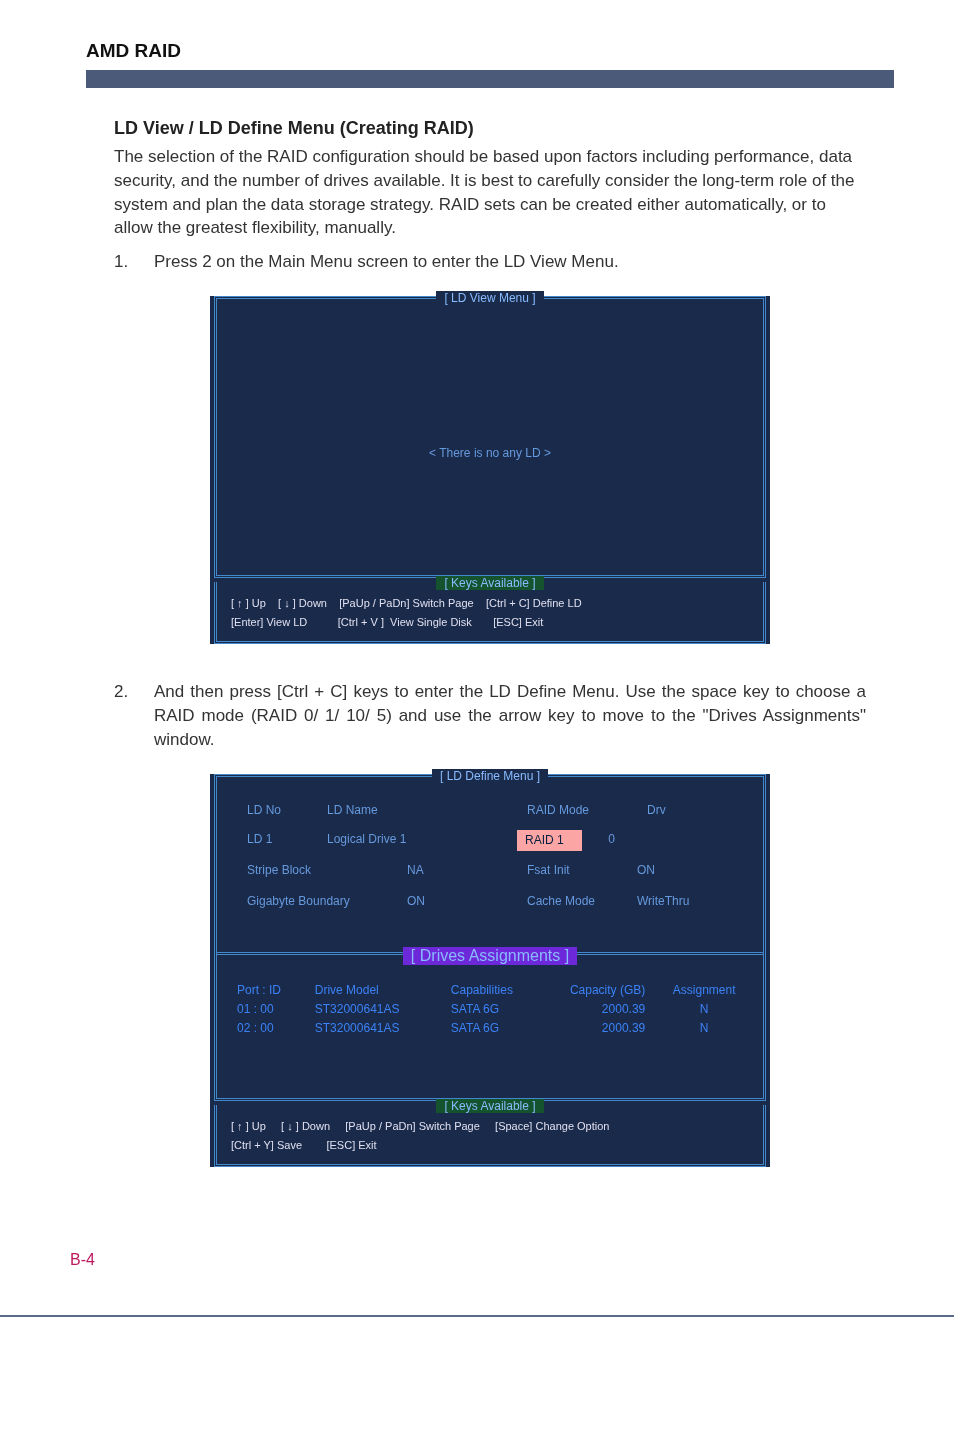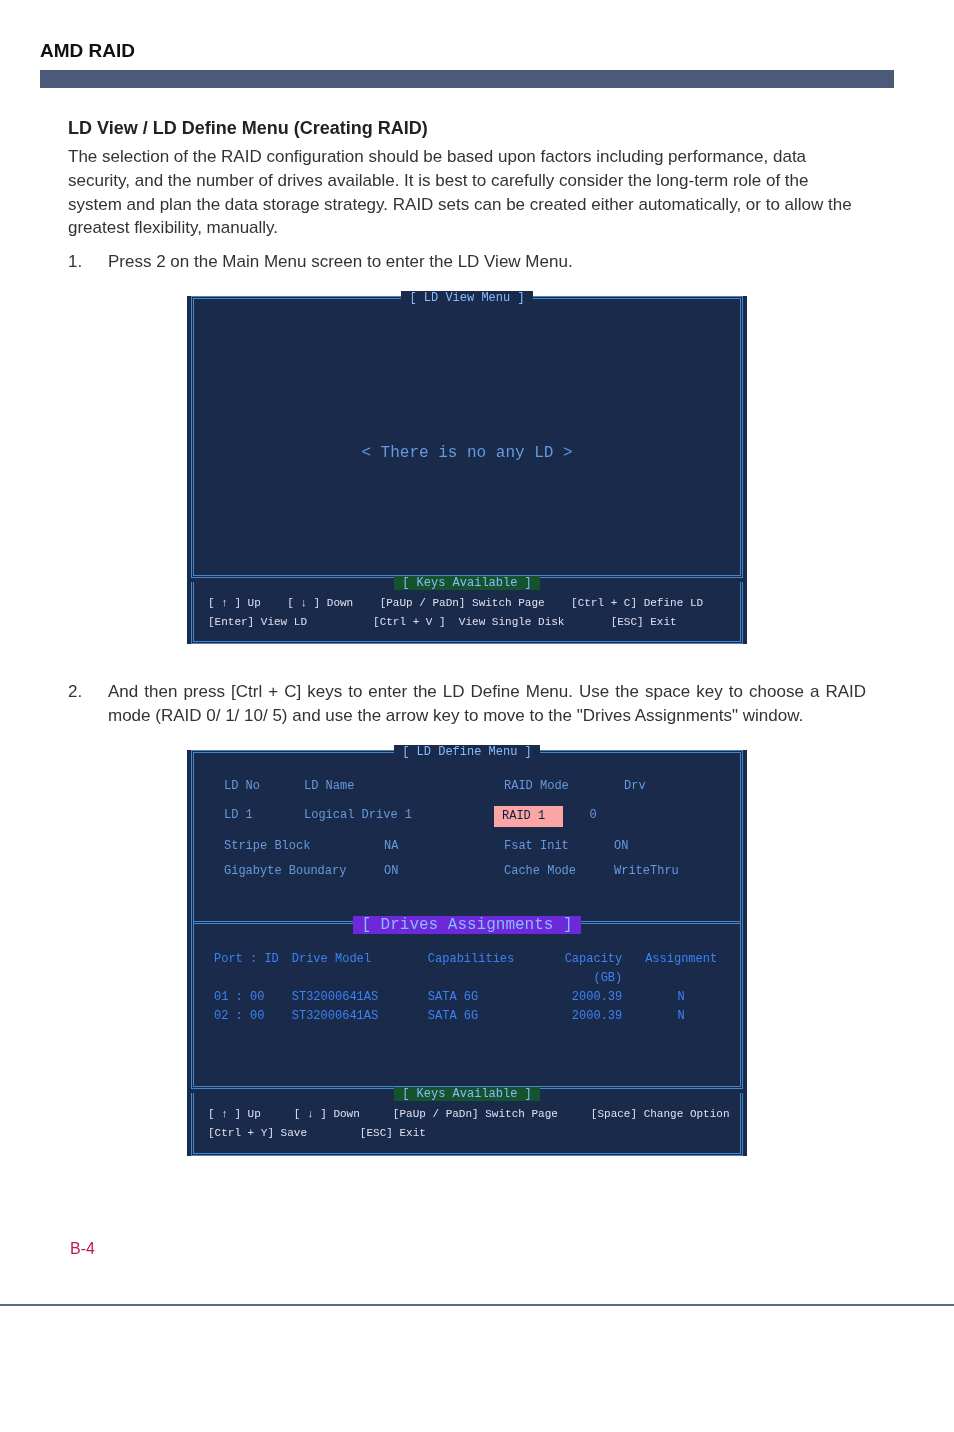--- a/index.html
+++ b/index.html
@@ -1,31 +1,31 @@
 <!DOCTYPE html>
 <html><head>
 <meta charset="utf-8">
 <style>
   * { margin:0; padding:0; box-sizing:border-box; }
   body { font-family: Arial, Helvetica, sans-serif; background:#fff; width:954px; }
-  .page { padding:40px 60px 20px 40px; }
+  .page { padding:40px 60px 20px 86px; }
   .doc-title { font-size:19px; font-weight:bold; color:#111; margin-bottom:8px; }
   .hr-bar { height:18px; background:#4a5a78; width:100%; margin-bottom:30px; }
   .content { padding:0 28px; }
   .sect-title { font-size:18px; font-weight:bold; color:#222; margin-bottom:6px; }
   .para { font-size:17px; line-height:1.4; color:#333; margin-bottom:10px; }
   .li { font-size:17px; line-height:1.4; color:#333; display:flex; gap:18px; margin-bottom:22px; }
   .li .num { min-width:22px; }
   .li .txt { flex:1; text-align:justify; }
-  .bios { width:560px; margin:0 auto 36px auto; background:#1a2a4a; position:relative; font-family:Liberation Mono, monospace; }
+  .bios { width:560px; margin:0 auto 36px auto; background:#1a2a4a; position:relative; font-family:Liberation Sans, sans-serif; }
   .bios-inner { border:3px double #4488cc; margin:4px; }
   .bios-title { text-align:center; color:#88bbff; font-size:12px; background:#1a2a4a; width:fit-content; margin:-8px auto 0 auto; padding:0 8px; }
   .bios-top { height:270px; position:relative; }
   .bios-top.short { height:auto; padding:18px 30px 24px 30px; }
-  .bios-nold { color:#6699dd; font-size:16px; position:absolute; left:50%; top:55%; transform:translate(-50%,-50%); }
+  .bios-nold { color:#6699dd; font-size:12px; position:absolute; left:50%; top:55%; transform:translate(-50%,-50%); }
   .keys { border:3px double #4488cc; border-top:none; margin:0 4px 4px 4px; padding:6px 14px 10px 14px; position:relative; }
   .keys-title { color:#88bbff; font-size:12px; background:#14532d; width:fit-content; margin:-12px auto 4px auto; padding:0 8px; }
   .keyline { color:#e0e0f0; font-size:11px; line-height:1.7; white-space:pre; }
   .fld-row { display:flex; font-size:12px; color:#6699dd; margin-bottom:10px; line-height:1.6; }
   .fld-row span { display:inline-block; }
   .hilite { background:#fca5a5; color:#082040; padding:1px 18px 1px 8px; }
   .drives-title { color:#88bbff; font-size:16px; background:#6d28d9; width:fit-content; margin:-8px auto 16px auto; padding:0 8px; }
   .drv-sec { border-top:3px double #4488cc; margin-top:8px; padding-top:0; }
   .tbl { font-size:12px; color:#3b82f6; margin:6px 20px 0 20px; }
   .tbl-row { display:flex; line-height:1.6; }
@@ -77,21 +77,21 @@
             <span style="width:200px">LD Name</span>
             <span style="width:120px">RAID Mode</span>
             <span>Drv</span>
           </div>
           <div class="fld-row">
             <span style="width:80px">LD   1</span>
             <span style="width:190px">Logical Drive 1</span>
             <span class="hilite">RAID 1</span>
             <span style="width:60px;text-align:center">0</span>
           </div>
-          <div class="fld-row" style="margin-top:8px;margin-bottom:5px">
+          <div class="fld-row" style="margin-top:8px;margin-bottom:12px">
             <span style="width:160px">Stripe Block</span>
             <span style="width:120px">NA</span>
             <span style="width:110px">Fsat Init</span>
             <span>ON</span>
           </div>
           <div class="fld-row" style="margin-bottom:8px">
             <span style="width:160px">Gigabyte Boundary</span>
             <span style="width:120px">ON</span>
             <span style="width:110px">Cache Mode</span>
             <span>WriteThru</span>

